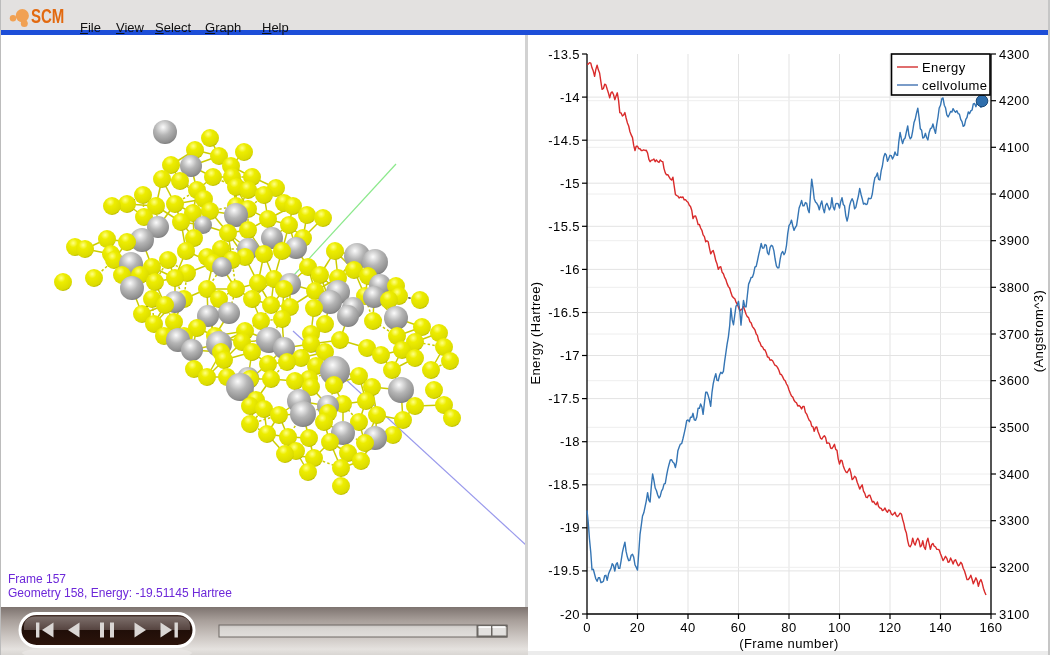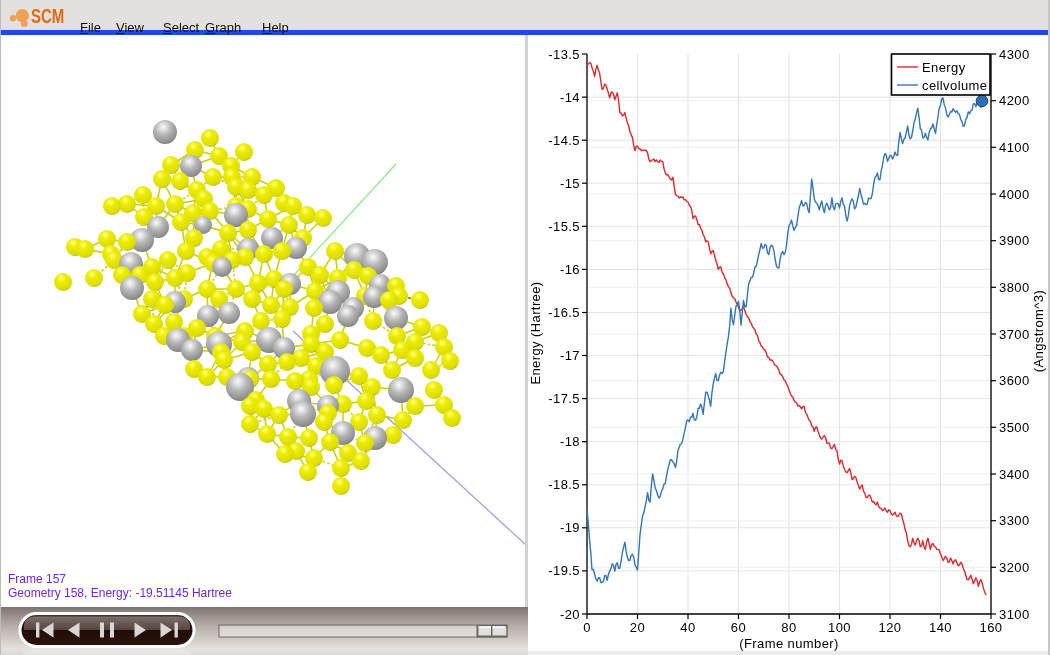--- a/index.html
+++ b/index.html
@@ -14,21 +14,21 @@
 </style></head><body>
 <div id="menubar">
 <svg id="logosvg" width="70" height="34" style="position:absolute;left:0;top:0">
 <circle cx="22.3" cy="15.7" r="6.6" fill="#f1a153"></circle>
 <circle cx="13" cy="18.3" r="3.2" fill="#f1a153"></circle>
 <circle cx="24.3" cy="23.5" r="3.5" fill="#f1a153"></circle>
 </svg>
 <span id="logo">SCM</span>
 <span class="mi" style="left:80px"><u>F</u>ile</span>
 <span class="mi" style="left:116px"><u>V</u>iew</span>
-<span class="mi" style="left:163px"><u>S</u>elect</span>
+<span class="mi" style="left:155px"><u>S</u>elect</span>
 <span class="mi" style="left:205px"><u>G</u>raph</span>
 <span class="mi" style="left:262px"><u>H</u>elp</span>
 </div>
 <svg width="528" height="572" viewBox="0 35 528 572" style="position:absolute;left:0;top:35px">
 <defs>
 <radialGradient id="ug" cx="0.42" cy="0.3" r="0.75">
 <stop offset="0" stop-color="#fbfbfb"></stop>
         <stop offset="0.45" stop-color="#b5b5b5"></stop>
         <stop offset="0.85" stop-color="#8f8f8f"></stop>
         <stop offset="1" stop-color="#6f6f6f"></stop>

